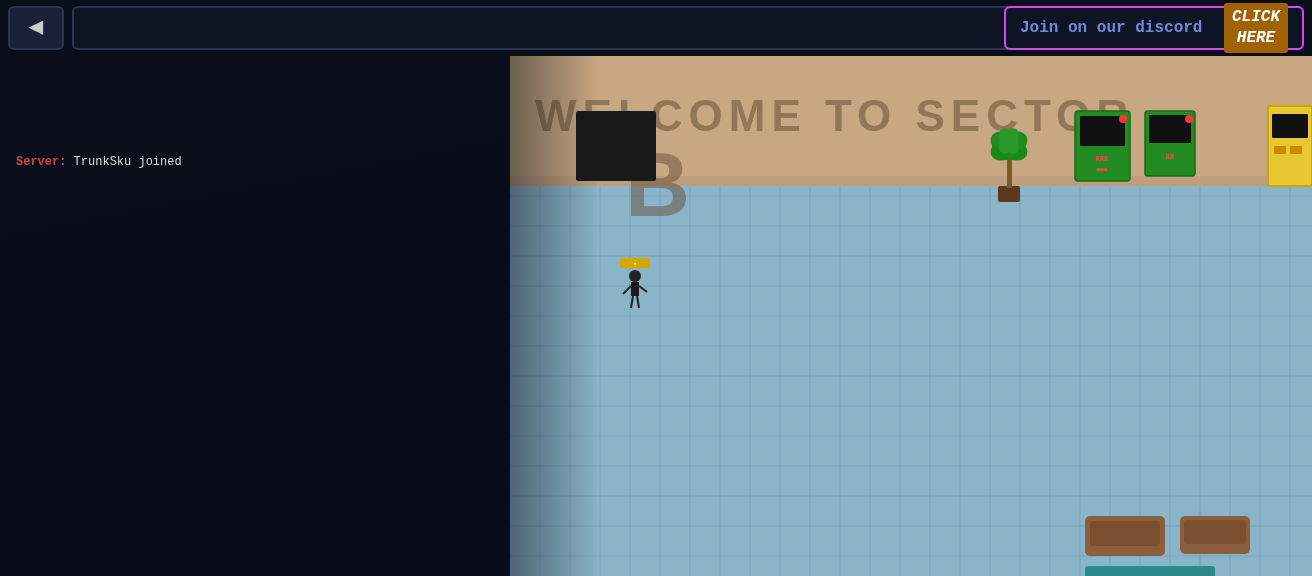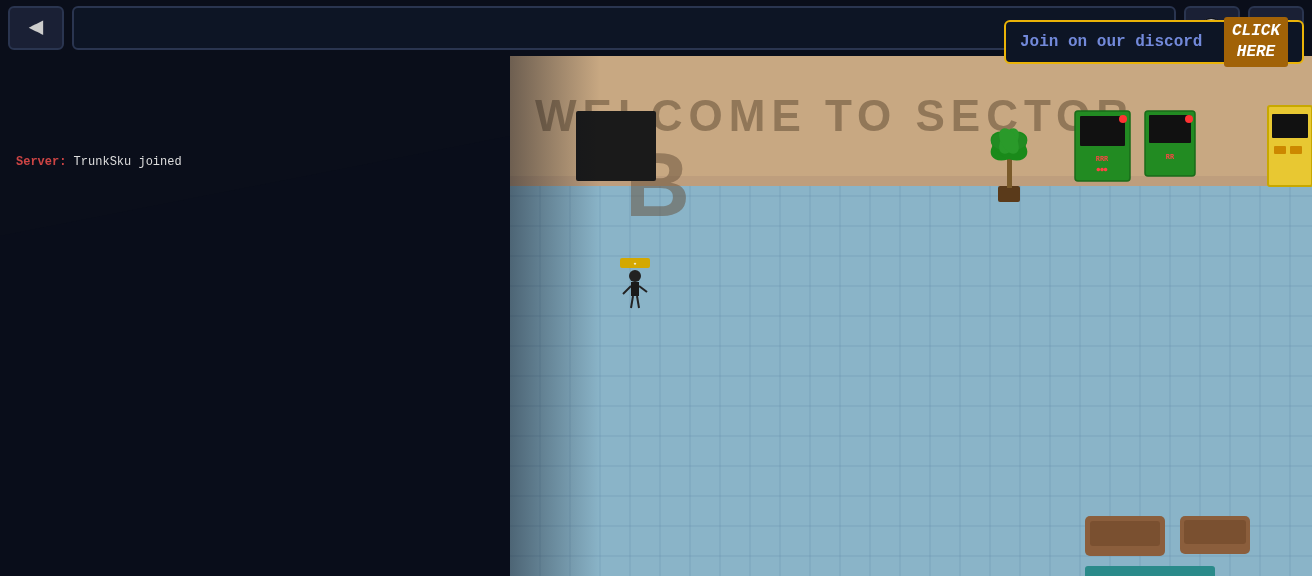--- a/index.html
+++ b/index.html
@@ -86,26 +86,26 @@
       justify-content: center;
       cursor: pointer;
       flex-shrink: 0;
       color: #ccc;
       font-size: 18px;
     }
 
     
     #discord-banner {
       position: absolute;
-      top: 20px;
+      top: 6px;
       right: 8px;
       width: 300px;
       height: 44px;
       background: #0d1525;
-      border: 2px solid #eab308;
+      border: 2px solid #d946ef;
       border-radius: 6px;
       display: flex;
       align-items: center;
       justify-content: space-between;
       padding: 0 14px;
       z-index: 10;
       cursor: pointer;
     }
 
     #discord-text {

